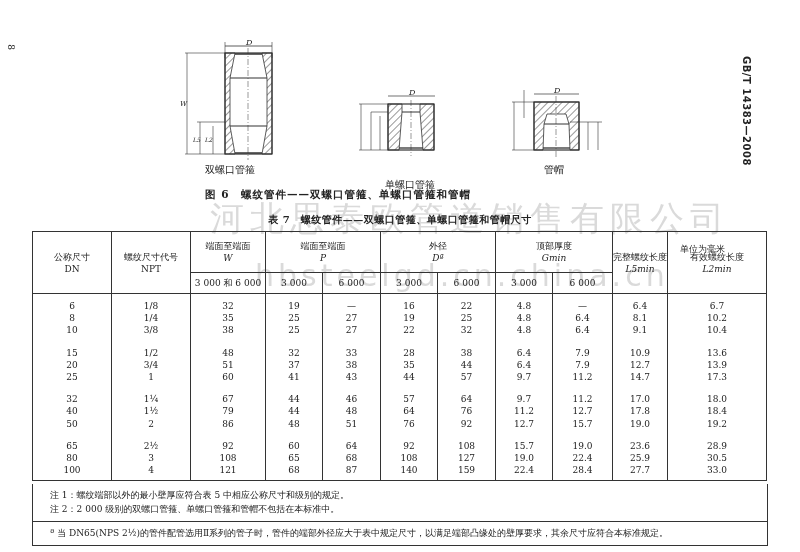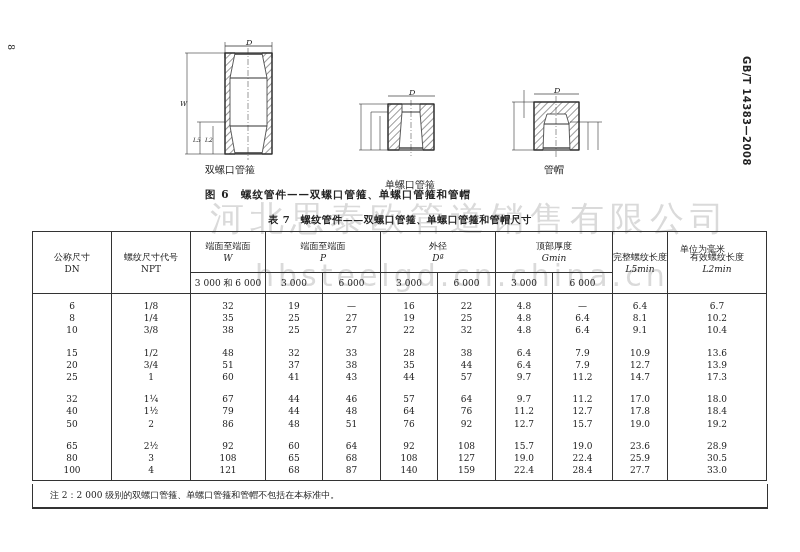--- a/index.html
+++ b/index.html
@@ -380,15 +380,17 @@
           <div>28.9</div>
           <div>30.5</div>
           <div>33.0</div>
         </td>
       </tr>
     </tbody>
 </table>
 
 <div class="note-box" style="top:484px;">
   <div class="notes">
+    <div>注 1：螺纹端部以外的最小壁厚应符合表 5 中相应公称尺寸和级别的规定。</div>
     <div>注 2：2 000 级别的双螺口管箍、单螺口管箍和管帽不包括在本标准中。</div>
   </div>
+  <div class="foot">ª 当 DN65(NPS 2½)的管件配管选用Ⅱ系列的管子时，管件的端部外径应大于表中规定尺寸，以满足端部凸缘处的壁厚要求，其余尺寸应符合本标准规定。</div>
 </div>
 
 </body></html>

